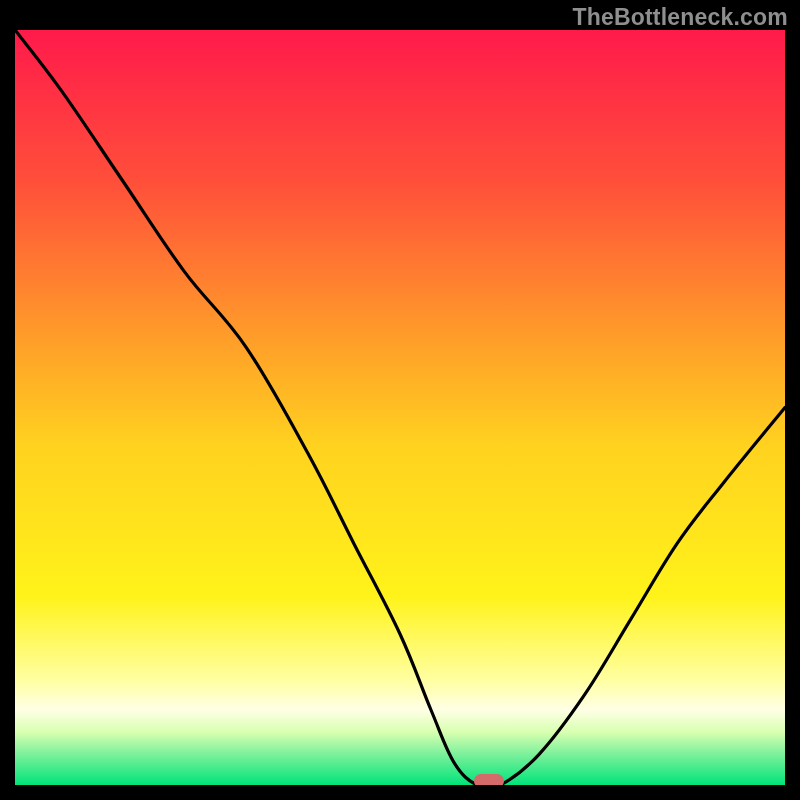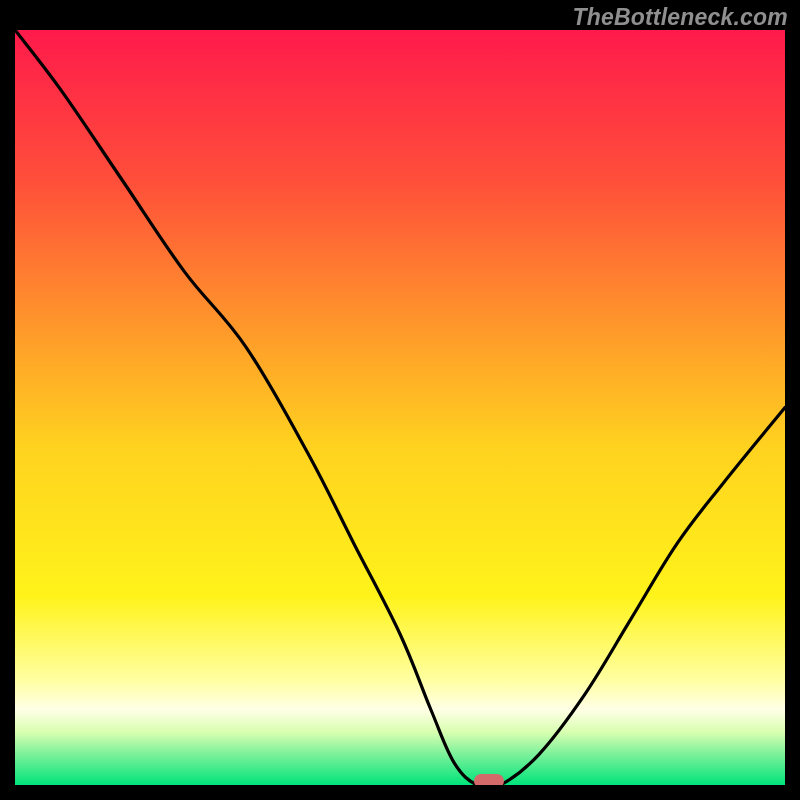--- a/index.html
+++ b/index.html
@@ -10,21 +10,20 @@
     background: #000;
     overflow: hidden;
   }
   .frame {
     position: absolute;
     left: 0;
     top: 0;
     width: 800px;
     height: 599px;
     background: #000;
-    font-style: italic;
   }
   .plot {
     position: absolute;
     left: 15px;
     top: 30px;
     width: 770px;
     height: 755px;
     overflow: hidden;
   }
   .gradient {

